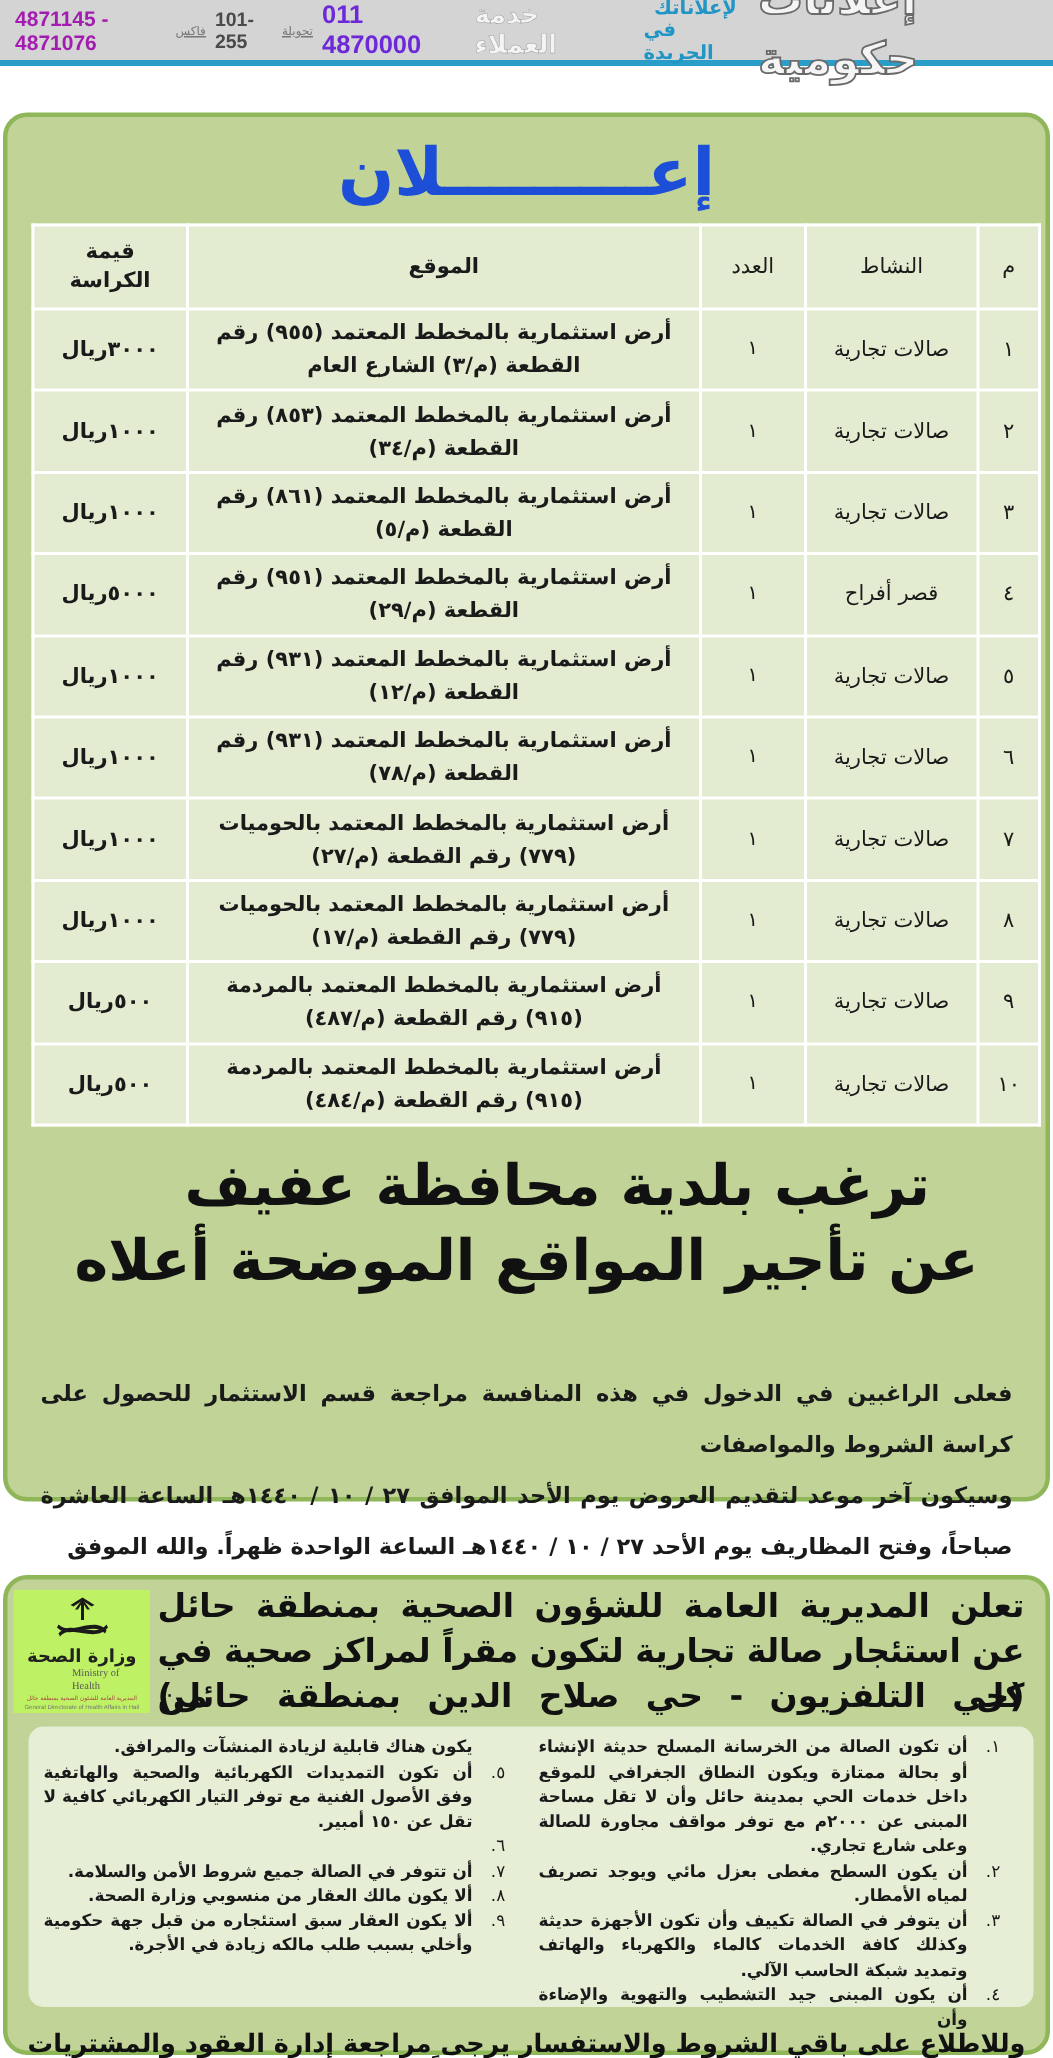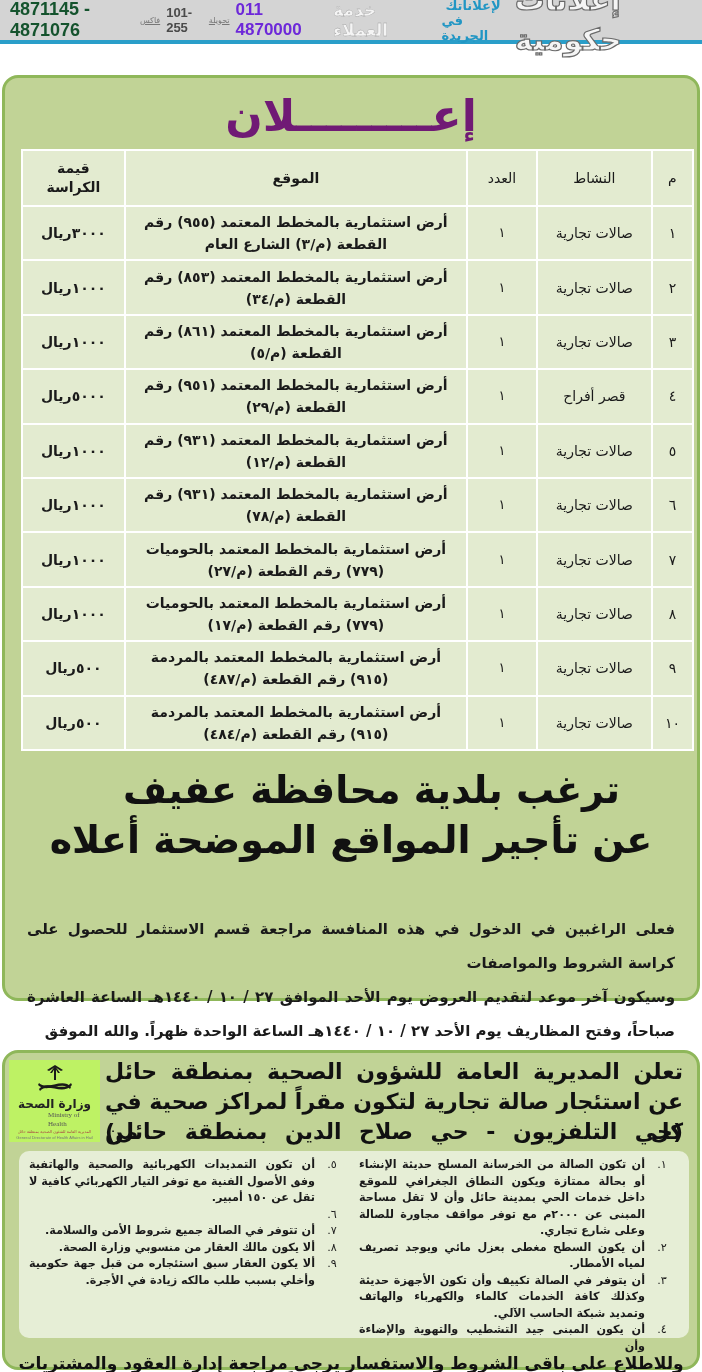--- a/index.html
+++ b/index.html
@@ -21,31 +21,31 @@
   }
   .banner .ads-in {
     display: flex; flex-direction: column; align-items: flex-end;
     font-size: 13px; line-height: 15px; color: #2196c4; font-weight: bold;
     margin-left: 24px;
   }
   .banner .cs-label { font-size: 17px; color: #f4f4f4; font-weight: bold; margin-left: 18px; -webkit-text-stroke: .3px #9a9a9a; }
   .banner .phone { font-family: "Liberation Sans", sans-serif; font-weight: bold; font-size: 17px; color: #6d28d9; margin-left: 6px; }
   .banner .small-lbl { font-size: 8px; color: #777; margin-left: 4px; text-decoration: underline; }
   .banner .ext { font-family: Liberation Sans, sans-serif; font-weight: bold; font-size: 13px; color: #4a4a4a; margin-left: 6px; }
-  .banner .fax { font-family: "Liberation Sans", sans-serif; font-weight: bold; font-size: 18px; color: #14532d; margin-left: 4px; }
+  .banner .fax { font-family: "Liberation Sans", sans-serif; font-weight: bold; font-size: 14px; color: #a21caf; margin-left: 4px; }
 
   
   .panel {
     position: absolute; background: #c1d396; border: 3px solid #8fb75a;
     border-radius: 16px;
   }
   .panel1 { left: 2px; top: 75px; width: 698px; height: 926px; }
   .panel1 .title {
     position: absolute; left: 0; right: 0; top: 10px; text-align: center;
-    font-size: 44px; font-weight: bold; color: #701a75; line-height: 56px;
+    font-size: 44px; font-weight: bold; color: #1d4ed8; line-height: 56px;
     letter-spacing: 2px;
   }
   .tbl {
     position: absolute; left: 16px; top: 71px; width: 673px;
     border-collapse: collapse; direction: rtl; background: #e3ebd0;
   }
   .tbl td, .tbl th {
     border: 2px solid #ffffff; text-align: center; vertical-align: middle;
     font-size: 13px; font-weight: bold; color: #1a1a1a;
   }
@@ -289,20 +289,21 @@
       <div class="item">
         <span class="num">٣.</span>
         <span class="txt">أن يتوفر في الصالة تكييف وأن تكون الأجهزة حديثة وكذلك كافة الخدمات كالماء والكهرباء والهاتف وتمديد شبكة الحاسب الآلي.</span>
       </div>
       <div class="item">
         <span class="num">٤.</span>
         <span class="txt">أن يكون المبنى جيد التشطيب والتهوية والإضاءة وأن</span>
       </div>
     </div>
     <div class="col left">
+      <div class="cont">يكون هناك قابلية لزيادة المنشآت والمرافق.</div>
       <div class="item">
         <span class="num">٥.</span>
         <span class="txt">أن تكون التمديدات الكهربائية والصحية والهاتفية وفق الأصول الفنية مع توفر التيار الكهربائي كافية لا تقل عن ١٥٠ أمبير.</span>
       </div>
       <div class="item">
         <span class="num">٦.</span>
       </div>
       <div class="item">
         <span class="num">٧.</span>
         <span class="txt">أن تتوفر في الصالة جميع شروط الأمن والسلامة.</span>

